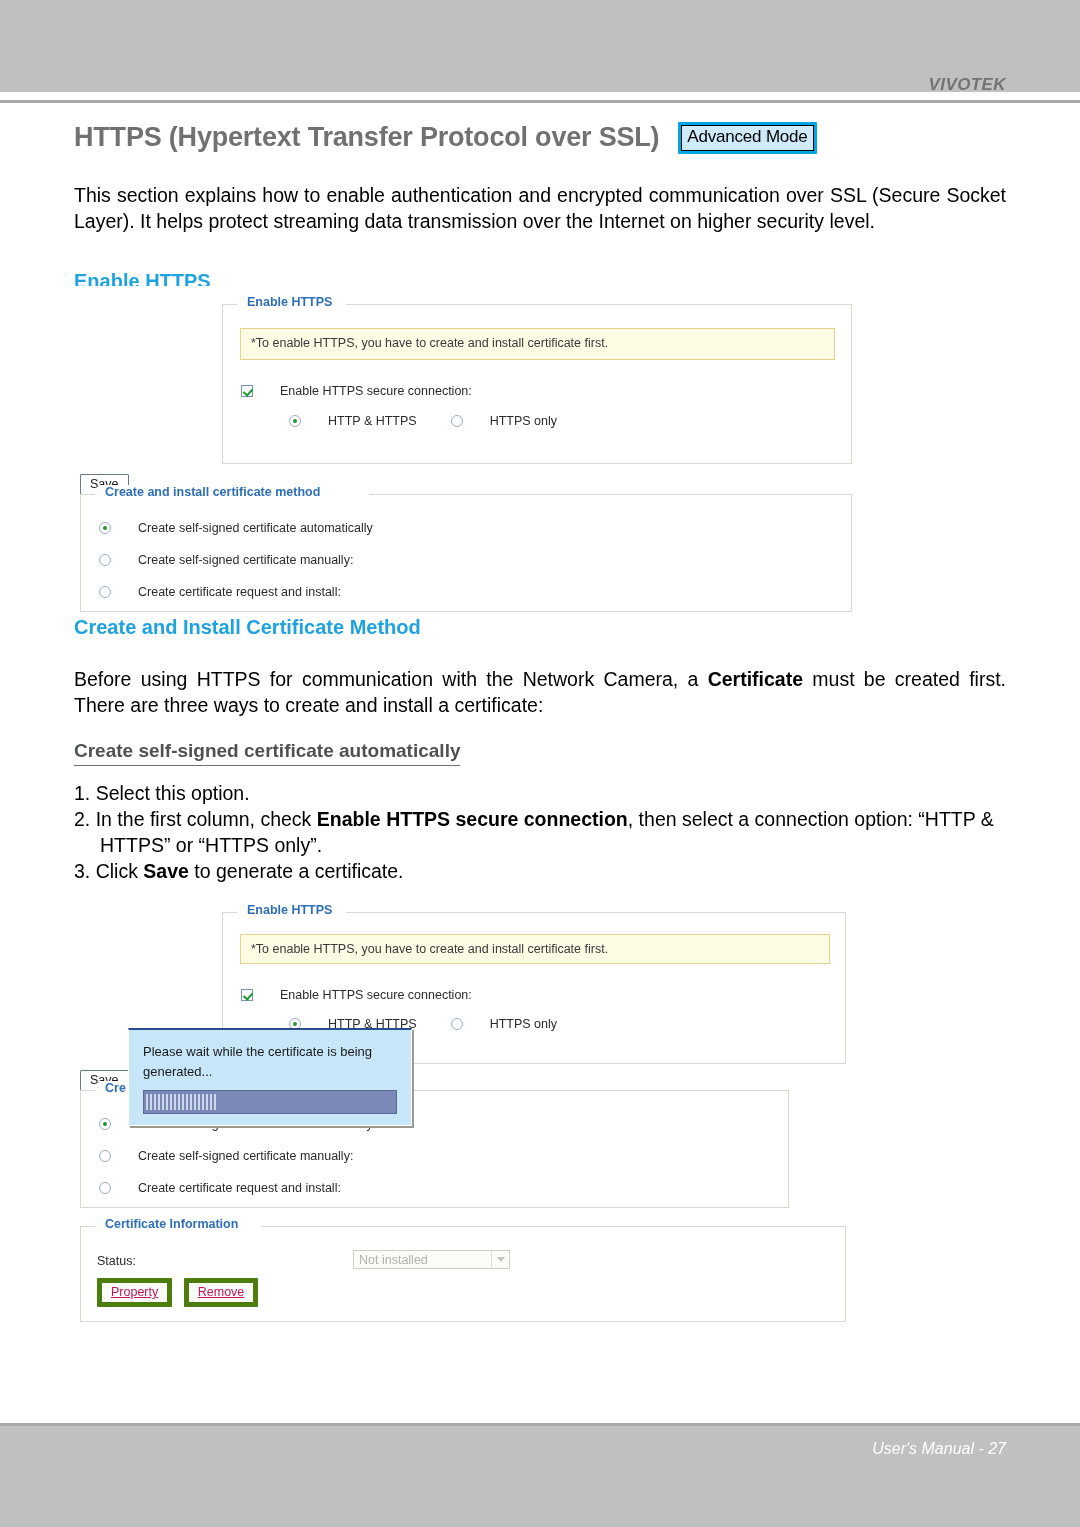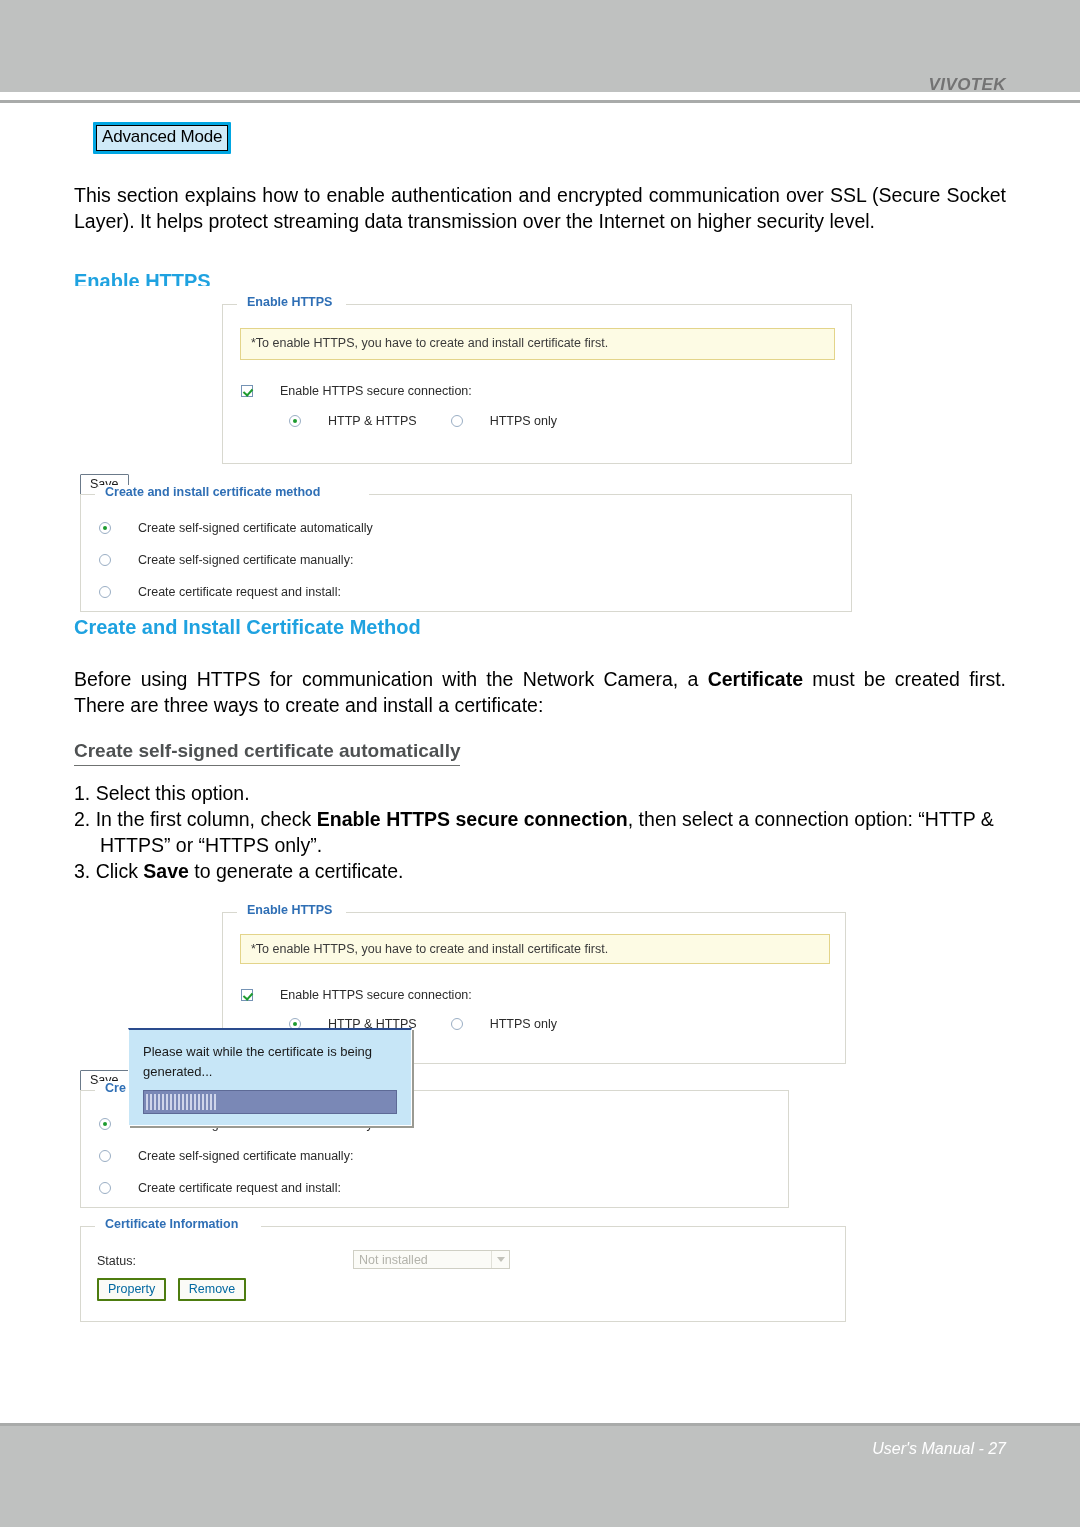--- a/index.html
+++ b/index.html
@@ -238,23 +238,24 @@
     display: inline-block;
     border: 1px solid #6b7a8a;
     background: #ffffff;
     padding: 2px 9px 3px 9px;
     font-size: 12.5px;
     color: #1a1a1a;
     border-radius: 1px;
     line-height: 14px;
   }
   .btn.disabled {
-    border: 2px solid #4d7c0f;
-    color: #0369a1;
+    border: 5px solid #4d7c0f;
+    color: #be185d;
     background: #fbfbf7;
+    text-decoration: underline;
   }
 
   .select-disabled {
     display: inline-flex;
     align-items: center;
     justify-content: space-between;
     border: 1px solid #cfcfc4;
     background: #fbfbf7;
     color: #b3b3ab;
     font-size: 12.5px;
@@ -322,21 +323,21 @@
 <div class="brand">VIVOTEK</div>
 <div class="top-rule"></div>
 
 <div class="bottom-rule"></div>
 <div class="bottom-bar"></div>
 <div class="footer-text">User's Manual - 27</div>
 
 <div class="content">
 
   <h1 class="page-title">
-    <span class="adv-badge"><span class="adv-badge-inner">Advanced Mode</span></span>
+    <span>HTTPS (Hypertext Transfer Protocol over SSL)</span><span class="adv-badge"><span class="adv-badge-inner">Advanced Mode</span></span>
   </h1>
 
   <div class="spacer-26"></div>
 
   <p class="body-text">This section explains how to enable authentication and encrypted communication over SSL (Secure Socket Layer). It helps protect streaming data transmission over the Internet on higher security level.</p>
 
   <div class="spacer-34"></div>
 
   <h2 class="section-head">Enable HTTPS</h2>
 

